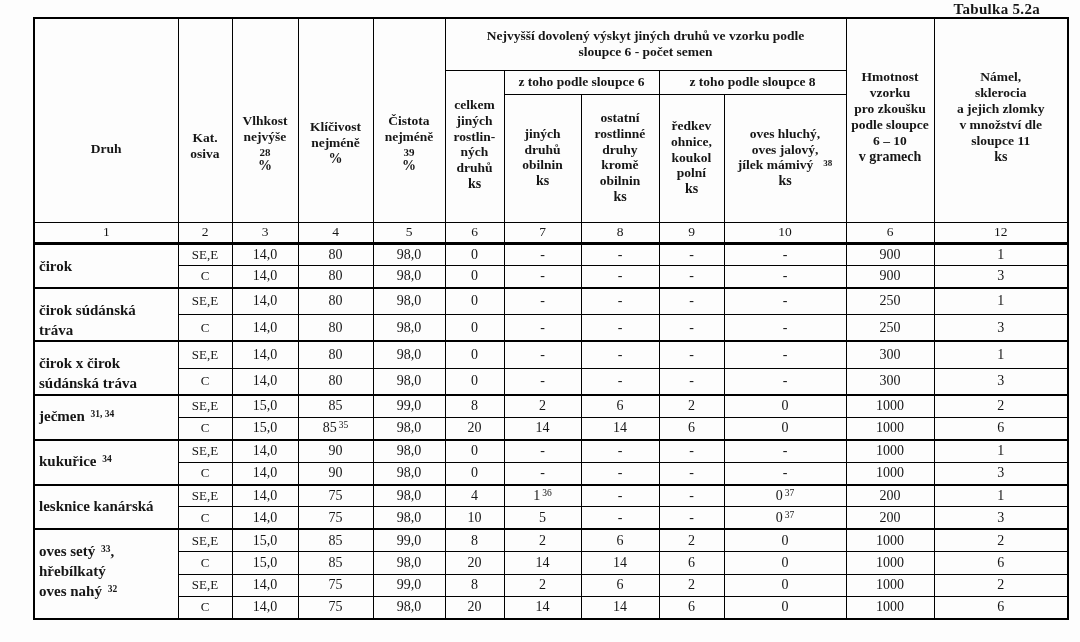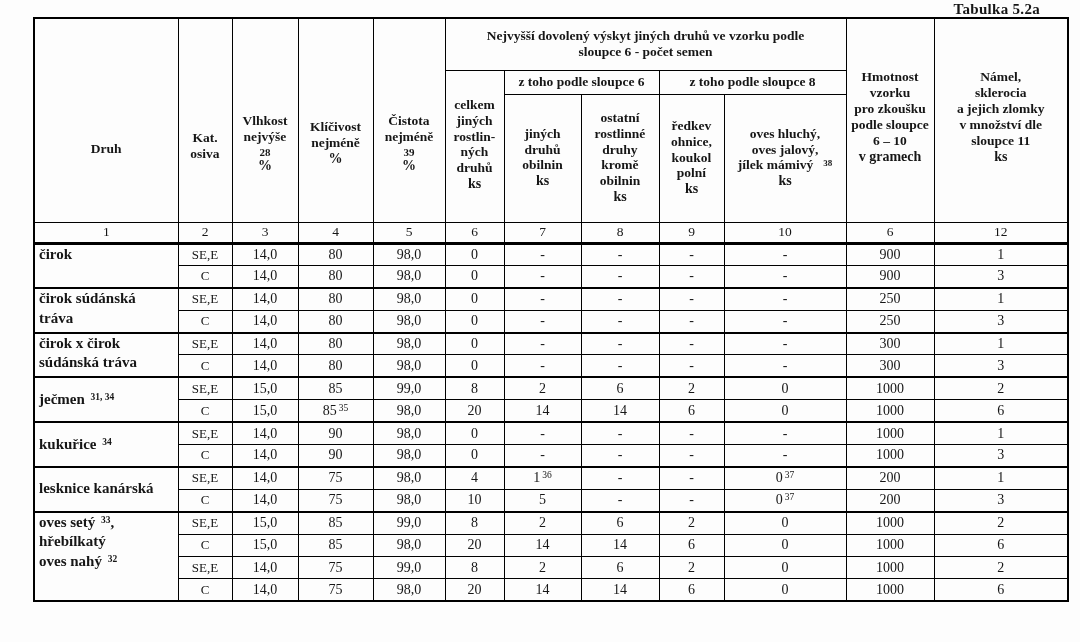--- a/index.html
+++ b/index.html
@@ -34,21 +34,21 @@
   .mt4  .hlabel{margin-top:5px;}
   .vcenter .hlabel{margin-top:auto;margin-bottom:auto;}
   .group-head{vertical-align:middle;}
   .group-head .hlabel{margin:auto;}
   .sup-block{display:block;font-size:11px;line-height:1;margin-top:2px;font-weight:bold;}
   .sup-inline{font-size:9px;position:relative;top:-3px;margin-left:10px;font-weight:bold;}
   td.species{
     text-align:left;font-weight:bold;font-size:15px;line-height:1.32;
     padding-left:4px;padding-right:2px;
   }
-  td.species.v-top{vertical-align:top;padding-top:0;}
+  td.species.v-top{vertical-align:top;padding-top:12px;}
   .sp-text{white-space:pre-line;}
   td.cat{font-size:13px;}
   td.val{font-size:14px;}
   .dsup{font-size:9.5px;position:relative;top:-4px;margin-left:2px;}
 </style>
 </head>
 <body>
 
 <div class="page">
   <div class="doc-title">Tabulka 5.2a</div>

